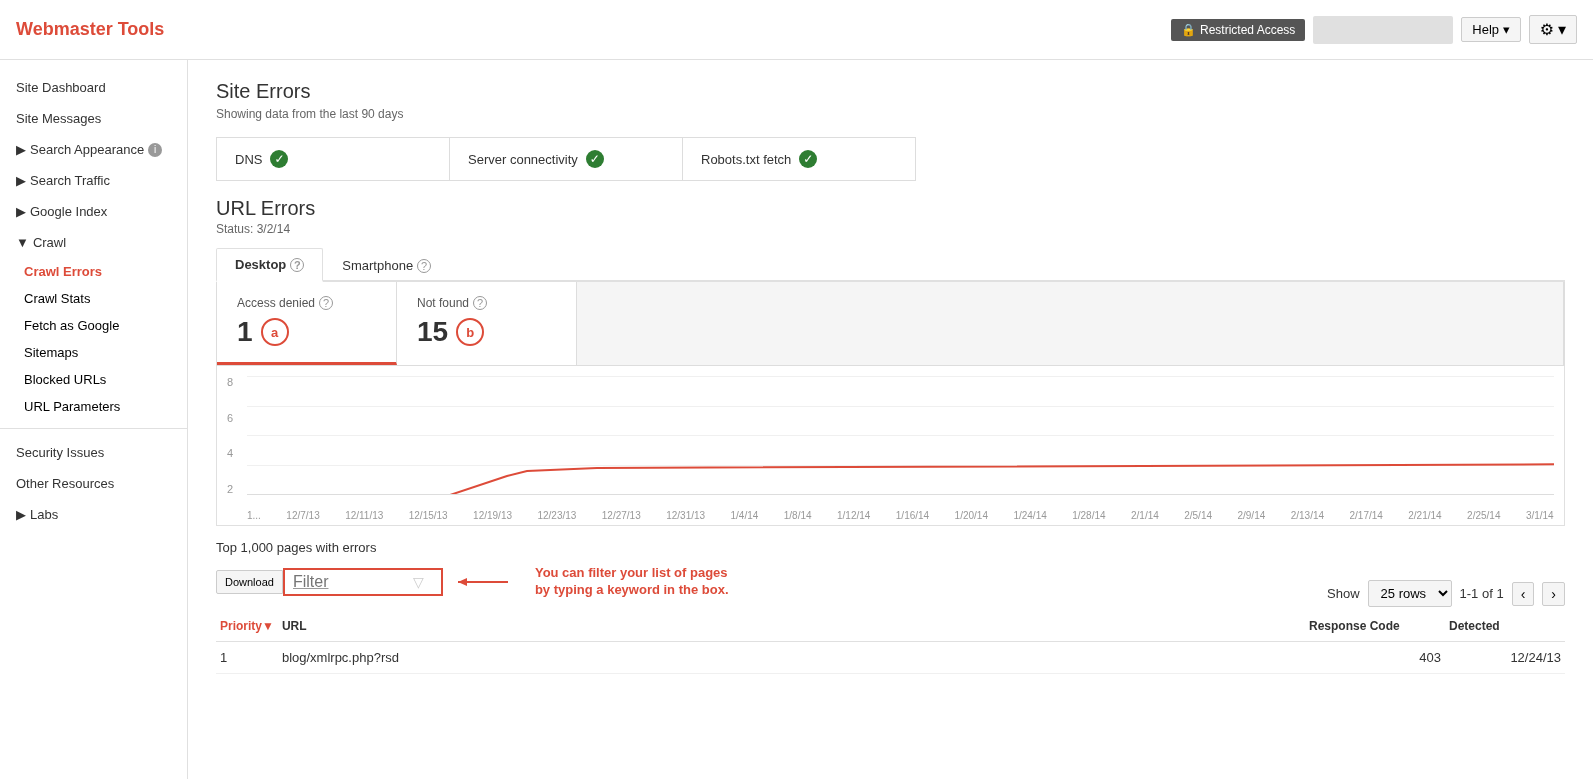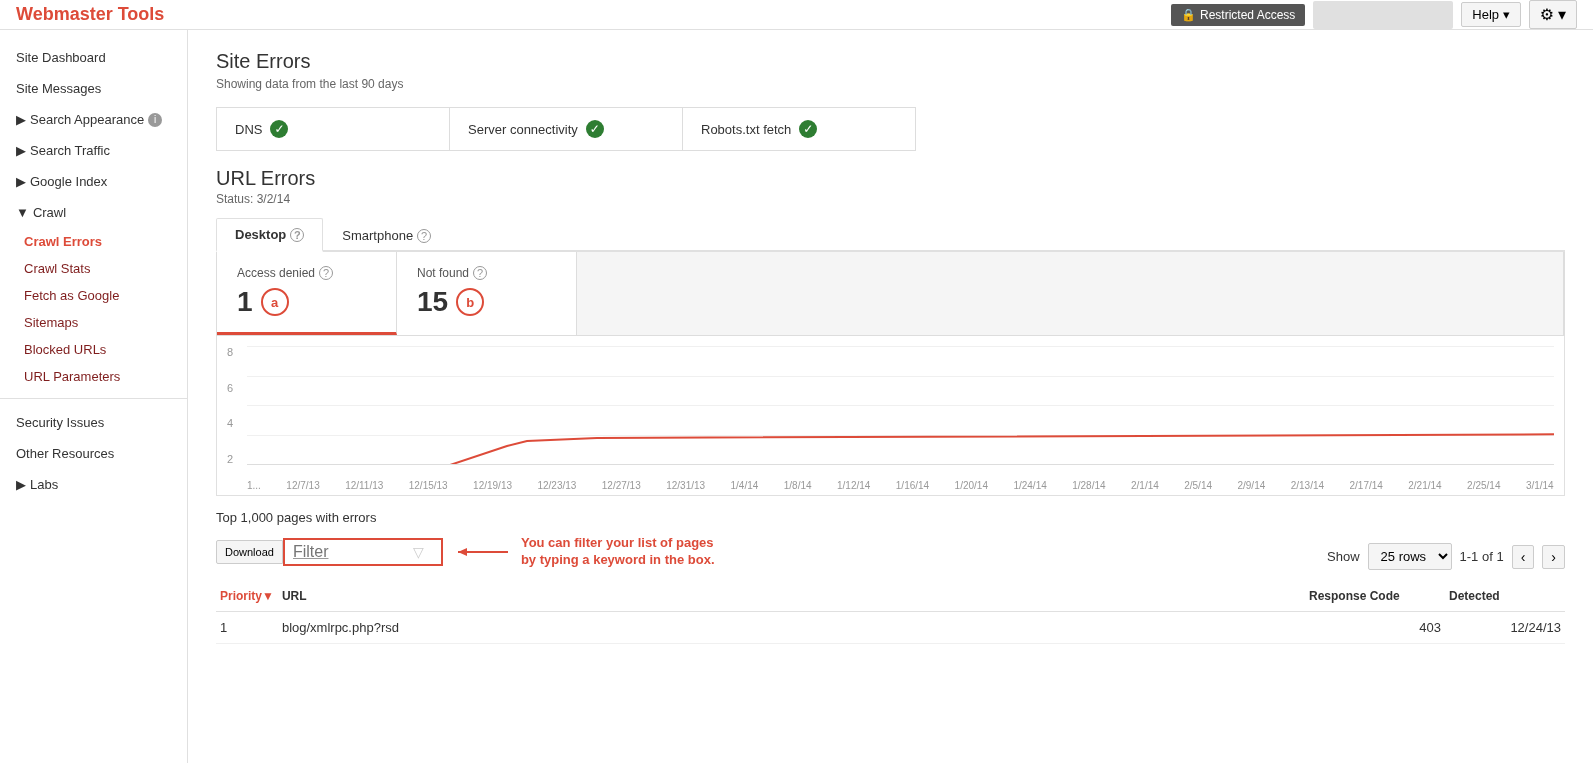--- a/index.html
+++ b/index.html
@@ -2,21 +2,21 @@
 <html><head>
   <meta charset="utf-8">
   <style>
     * { box-sizing: border-box; margin: 0; padding: 0; }
     body { font-family: Arial, sans-serif; font-size: 13px; color: #333; background: #fff; }
 
     
     .topbar {
       display: flex; align-items: center; justify-content: space-between;
       padding: 8px 16px; border-bottom: 1px solid #e0e0e0; background: #fff;
-      height: 30px;
+      height: 60px;
     }
     .topbar-logo { color: #dd4b39; font-size: 18px; font-weight: bold; }
     .topbar-right { display: flex; align-items: center; gap: 8px; }
     .restricted-badge {
       background: #555; color: #fff; font-size: 12px; padding: 4px 10px;
       border-radius: 2px; display: flex; align-items: center; gap: 4px;
     }
     .topbar-account {
       background: #e0e0e0; width: 140px; height: 28px; border-radius: 2px;
     }
@@ -38,21 +38,21 @@
       padding: 12px 0; background: #fff;
     }
     .sidebar-item {
       padding: 8px 16px; cursor: pointer; color: #333; font-size: 13px;
       display: flex; align-items: center; gap: 4px;
     }
     .sidebar-section-label {
       padding: 8px 16px; cursor: pointer; color: #333; font-size: 13px;
       display: flex; align-items: center; gap: 4px;
     }
-    .sidebar-sub { padding: 6px 16px 6px 24px; cursor: pointer; color: #7f1d1d; font-size: 13px; }
+    .sidebar-sub { padding: 6px 16px 6px 24px; cursor: pointer; color: #000000; font-size: 13px; }
     .sidebar-sub.active { color: #dd4b39; font-weight: bold; }
     .info-icon {
       display: inline-block; width: 14px; height: 14px; border-radius: 50%;
       background: #999; color: #fff; font-size: 10px; text-align: center;
       line-height: 14px; cursor: pointer;
     }
 
     
     .main { flex: 1; padding: 20px 28px; overflow-x: auto; }
 
@@ -142,31 +142,31 @@
     }
     .filter-input-wrap {
       border: 2px solid #dd4b39; display: flex; align-items: center;
       padding: 3px 8px; background: #fff; min-width: 160px;
     }
     .filter-input {
       border: none; outline: none; font-size: 16px; color: #999; width: 120px; text-decoration: underline;
     }
     .filter-icon { color: #ccc; font-size: 14px; }
     .filter-annotation {
-      display: flex; align-items: center; gap: 8px; margin-left: 10px;
+      display: flex; align-items: center; gap: 22px; margin-left: 10px;
     }
     .arrow-left {
       display: flex; align-items: center;
     }
     .annotation-text { color: #dd4b39; font-size: 13px; font-weight: bold; max-width: 200px; line-height: 1.3; }
 
     
     .pagination-row {
       display: flex; align-items: center; gap: 8px;
-      position: absolute; right: 0; top: 8px;
+      position: absolute; right: 0; top: 15px;
     }
     .show-label { font-size: 13px; color: #333; }
     .rows-select {
       border: 1px solid #ccc; background: #f5f5f5; padding: 4px 8px;
       font-size: 13px; cursor: pointer; border-radius: 2px;
     }
     .page-info { font-size: 13px; color: #333; }
     .nav-btn {
       border: 1px solid #ccc; background: #f5f5f5; padding: 3px 8px;
       cursor: pointer; font-size: 14px; border-radius: 2px;

